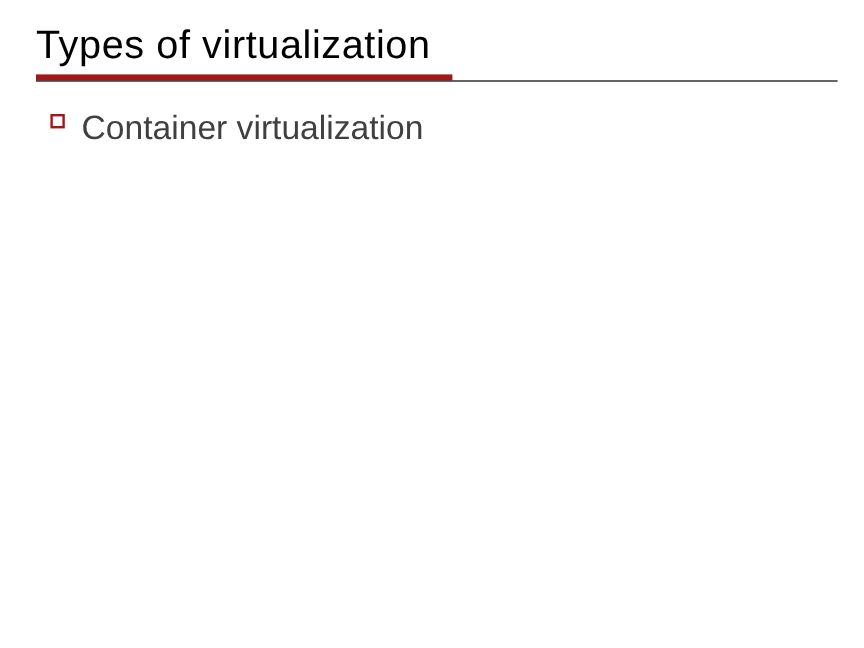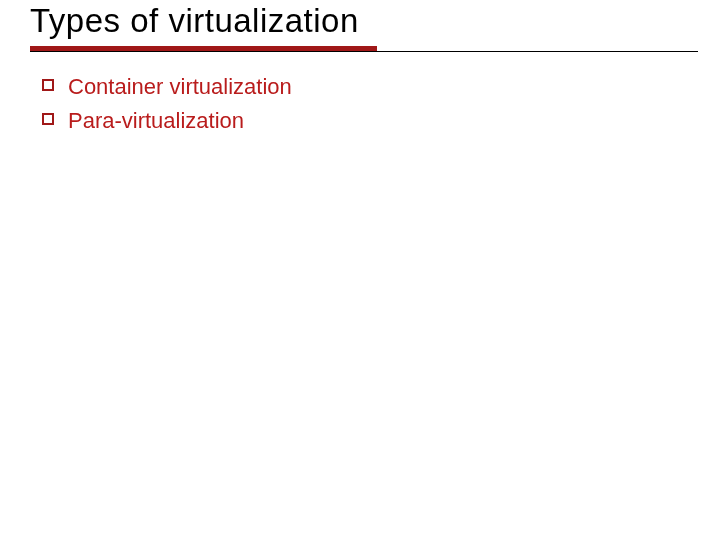--- a/index.html
+++ b/index.html
@@ -11,21 +11,21 @@
       width: 720px;
       height: 540px;
       background: #ffffff;
       font-family: Verdana, Geneva, sans-serif;
       position: relative;
       overflow: hidden;
     }
     .slide {
       width: 100%;
       height: 100%;
-      padding: 2px 30px 30px 30px;
+      padding: 18px 30px 30px 30px;
     }
     .title {
       font-size: 33px;
       color: #000000;
       font-weight: 400;
       margin-bottom: 6px;
       letter-spacing: 0.5px;
     }
     .underline-group {
       position: relative;
@@ -59,37 +59,33 @@
     }
     .bullet-icon {
       width: 12px;
       height: 12px;
       border: 2px solid #a01818;
       margin-right: 14px;
       margin-top: 7px;
       flex-shrink: 0;
     }
     .bullet-text {
-      font-size: 22px;
-      color: #b91c1c;
+      font-size: 28px;
+      color: #404040;
       line-height: 1.35;
     }
   </style>
 </head>
 <body>
 
 <div class="slide">
   <h1 class="title">Types of virtualization</h1>
   <div class="underline-group">
     <div class="underline-red"></div>
     <div class="underline-black"></div>
   </div>
   <ul class="bullet-list">
     <li class="bullet-item">
       <span class="bullet-icon"></span>
       <span class="bullet-text">Container virtualization</span>
     </li>
-    <li class="bullet-item">
-      <span class="bullet-icon"></span>
-      <span class="bullet-text">Para-virtualization</span>
-    </li>
   </ul>
 </div>
 
 </body></html>

